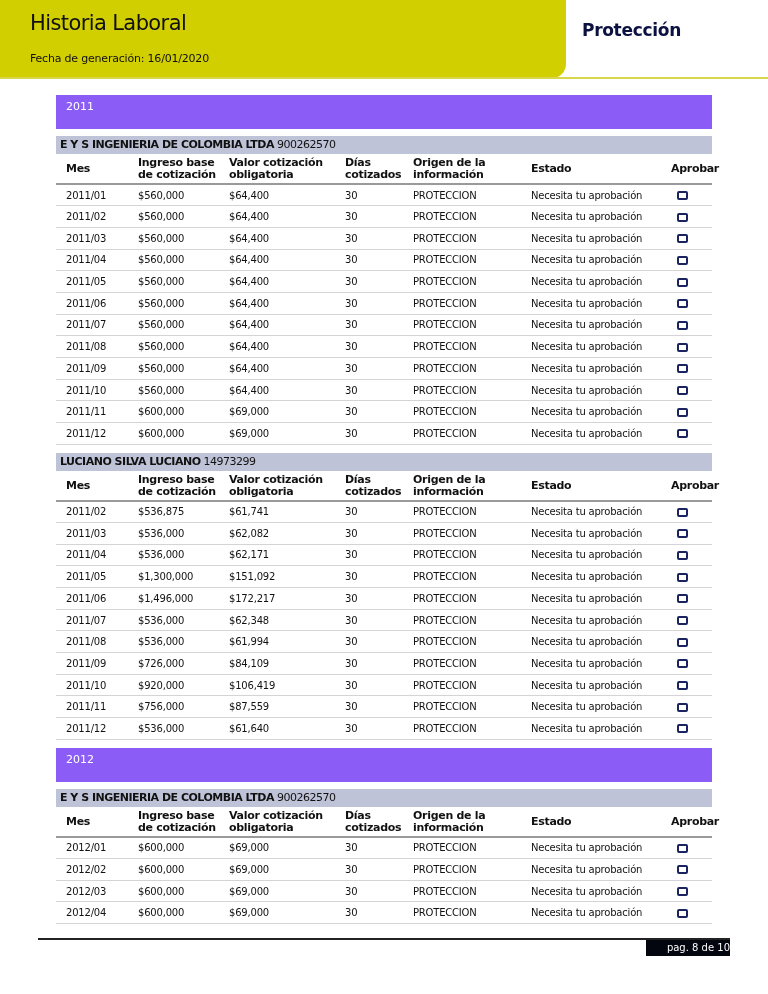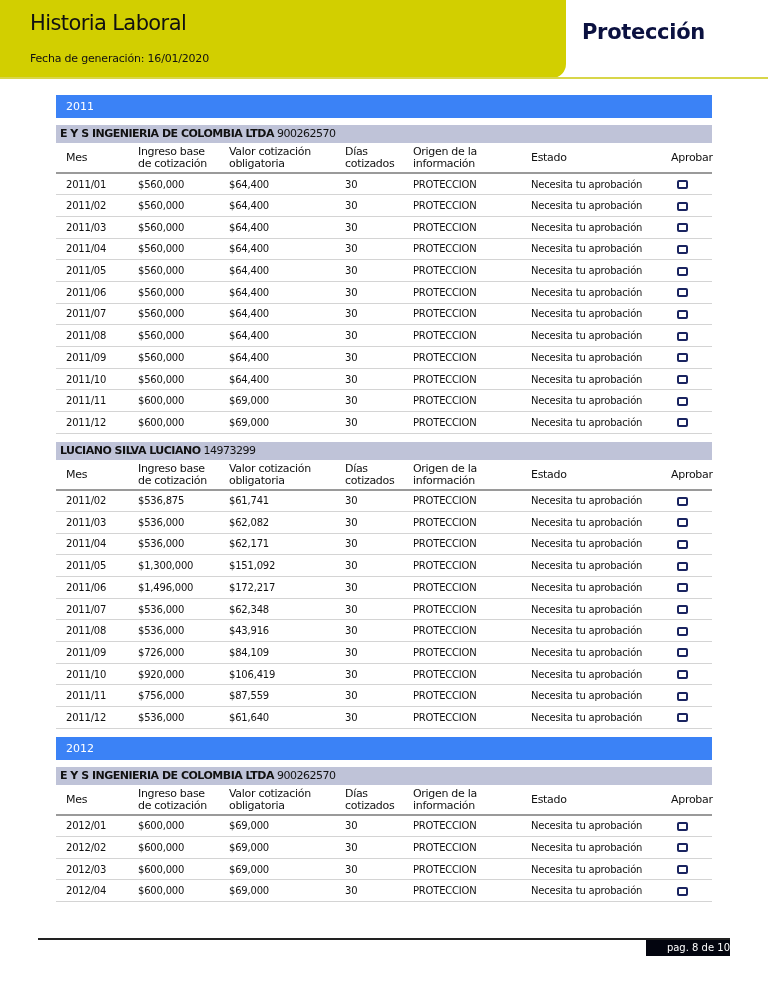--- a/index.html
+++ b/index.html
@@ -3,28 +3,28 @@
   <meta charset="utf-8">
   <style>
     * { box-sizing: border-box; margin: 0; padding: 0; }
     html, body { width: 768px; height: 994px; background: #ffffff; overflow: hidden; }
     body { position: relative; font-family: "DejaVu Sans", sans-serif; color: #111; }
 
     .hdr-band { position: absolute; left: 0; top: 0; width: 566px; height: 78px; background: #d2cf00; border-bottom-right-radius: 14px; }
     .hdr-line { position: absolute; left: 0; top: 77px; width: 768px; height: 2px; background: #d8d64a; }
     .hdr-title { position: absolute; left: 30px; top: 11px; font-family: "DejaVu Sans", sans-serif; font-size: 21px; color: #111; letter-spacing: -0.6px; }
     .hdr-date { position: absolute; left: 30px; top: 52px; font-size: 11px; color: #111; letter-spacing: -0.2px; }
-    .brand { position: absolute; left: 582px; top: 20px; font-family: "DejaVu Sans", sans-serif; font-weight: bold; font-size: 21px; color: #0b1140; letter-spacing: -0.3px; }
+    .brand { position: absolute; left: 582px; top: 20px; font-family: "DejaVu Sans", sans-serif; font-weight: bold; font-size: 17px; color: #0b1140; letter-spacing: -0.3px; }
 
     .content { position: absolute; left: 56px; top: 95px; width: 656px; }
-    .year-bar { height: 23px; background: #3b82f6; color: #fff; font-size: 11px; line-height: 23px; padding-left: 10px; margin-bottom: 7px; }
+    .year-bar { height: 34px; background: #8b5cf6; color: #fff; font-size: 11px; line-height: 23px; padding-left: 10px; margin-bottom: 7px; }
     .emp-bar { height: 18px; background: #bfc3d8; font-size: 11px; line-height: 18px; padding-left: 4px; letter-spacing: -0.5px; }
     .emp-name { font-weight: bold; }
     table { width: 656px; border-collapse: collapse; table-layout: fixed; }
-    th { font-weight: normal; font-size: 11px; text-align: left; line-height: 12px; padding: 3px 0 2px 10px; height: 19px; border-bottom: 2px solid #9a9a9a; vertical-align: middle; letter-spacing: -0.3px; }
+    th { font-weight: bold; font-size: 11px; text-align: left; line-height: 12px; padding: 3px 0 2px 10px; height: 19px; border-bottom: 2px solid #9a9a9a; vertical-align: middle; letter-spacing: -0.3px; }
     td { font-size: 10px; height: 21.7px; padding-left: 10px; border-bottom: 1px solid #d4d4d4; vertical-align: middle; letter-spacing: -0.2px; }
     td.chk { padding-left: 16px; }
     .cb { display: inline-block; width: 11px; height: 9px; border: 2px solid #1a2460; border-radius: 2px; vertical-align: middle; cursor: pointer; }
     .gap { height: 8px; }
 
     .foot-line { position: absolute; left: 38px; top: 938px; width: 692px; height: 2px; background: #222; }
     .page-badge { position: absolute; left: 646px; top: 940px; width: 84px; height: 16px; background: #03050f; color: #fff; font-size: 10px; line-height: 16px; text-align: right; }
   </style>
 </head>
 <body>
@@ -252,21 +252,21 @@
           <td>$536,000</td>
           <td>$62,348</td>
           <td>30</td>
           <td>PROTECCION</td>
           <td>Necesita tu aprobación</td>
           <td class="chk"><span class="cb"></span></td>
         </tr>
         <tr>
           <td>2011/08</td>
           <td>$536,000</td>
-          <td>$43,916</td>
+          <td>$61,994</td>
           <td>30</td>
           <td>PROTECCION</td>
           <td>Necesita tu aprobación</td>
           <td class="chk"><span class="cb"></span></td>
         </tr>
         <tr>
           <td>2011/09</td>
           <td>$726,000</td>
           <td>$84,109</td>
           <td>30</td>

